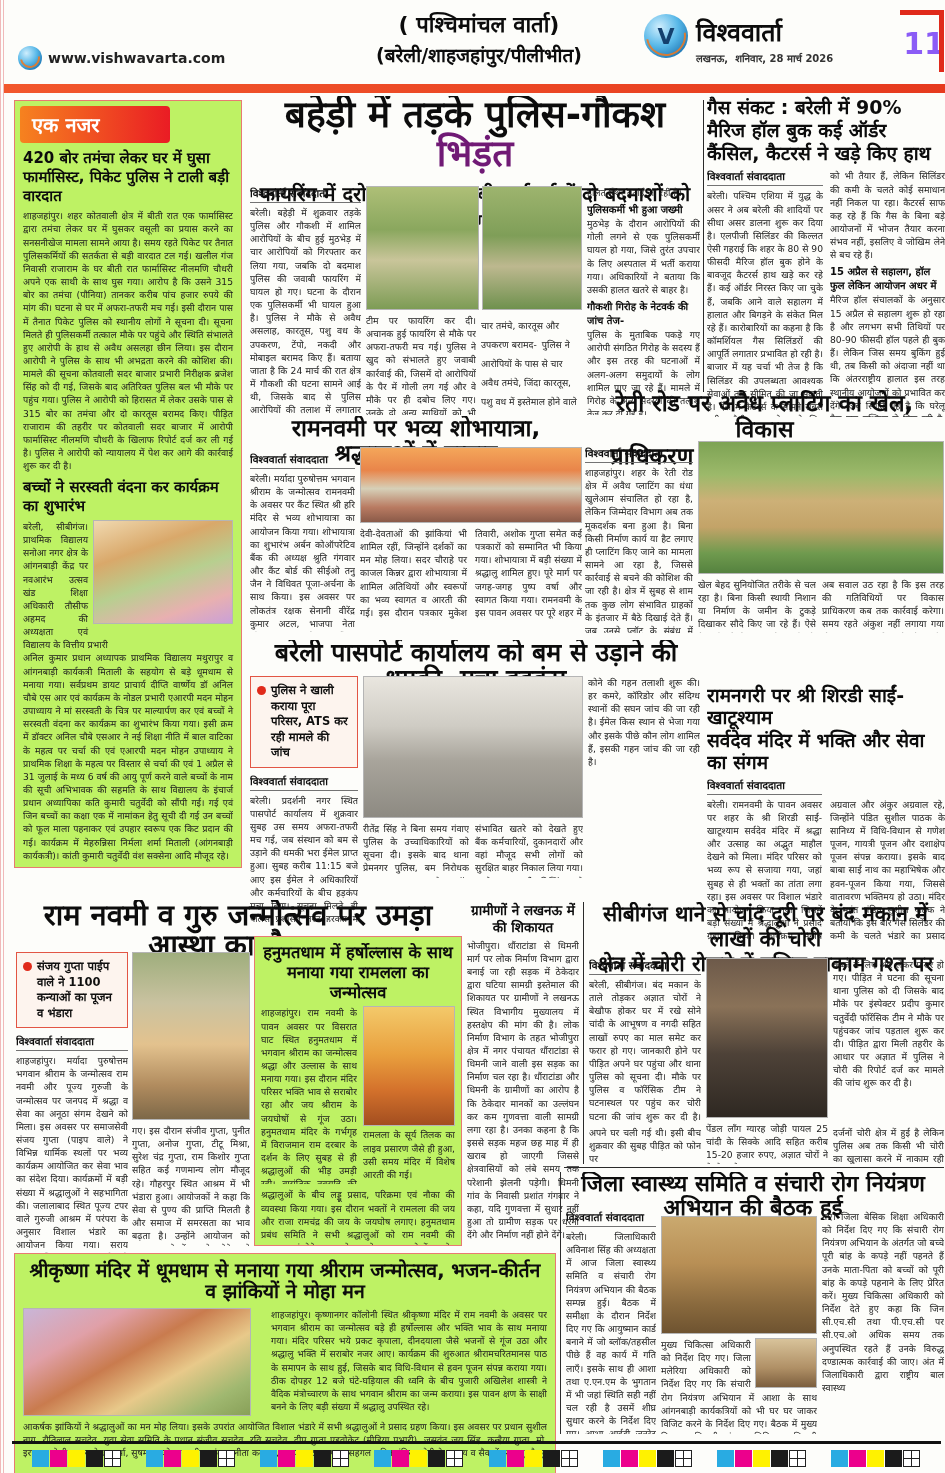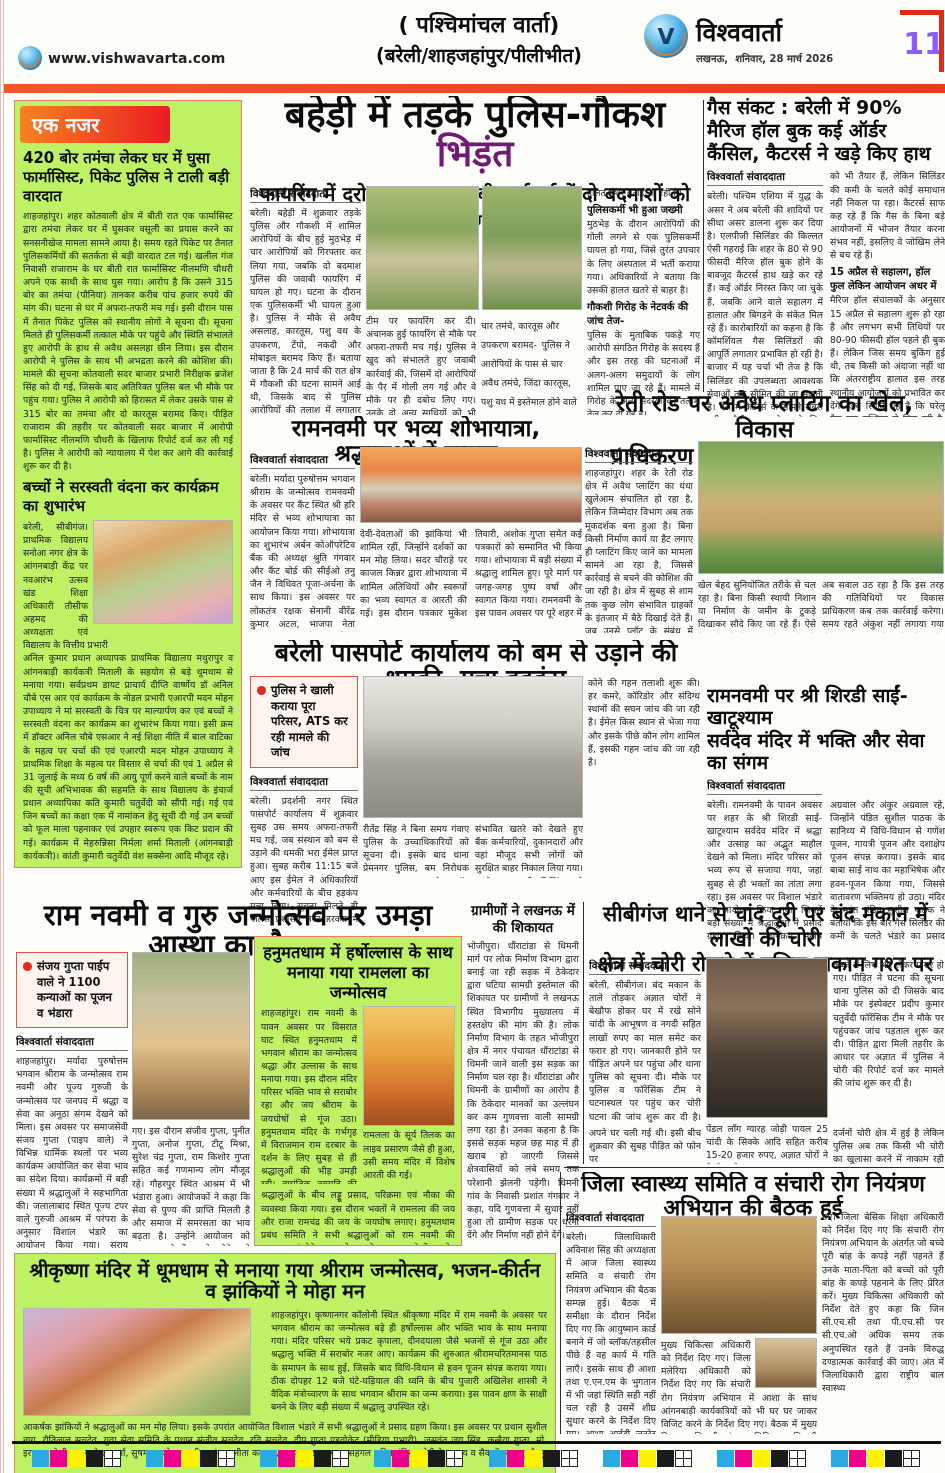--- a/index.html
+++ b/index.html
@@ -157,21 +157,21 @@
     <div class="notebox"><span class="dot"></span><span>पुलिस ने खाली कराया पूरा परिसर, ATS कर रही मामले की जांच</span></div>
     <div class="byline" style="margin-top:6px">विश्ववार्ता संवाददाता</div>
     <div class="jtext" style="height:128px;overflow:hidden">बरेली। प्रदर्शनी नगर स्थित पासपोर्ट कार्यालय में शुक्रवार सुबह उस समय अफरा-तफरी मच गई, जब संस्थान को बम से उड़ाने की धमकी भरा ईमेल प्राप्त हुआ। सुबह करीब 11:15 बजे आए इस ईमेल ने अधिकारियों और कर्मचारियों के बीच हड़कंप मचा दिया। सूचना मिलते ही पुलिस प्रशासन तुरंत हरकत में आ गया और मौके पर भारी पुलिस बल तैनात कर दिया गया। जानकारों के अनुसार, पासपोर्ट कार्यालय के आधिकारिक ईमेल आईडी पर भेजे गए संदेश में दोपहर 2:00 बजे तक इमारत को बम से उड़ाने की धमकी दी गई थी। मेल की गंभीरता को देखते हुए पासपोर्ट अधिकारी</div>
   </div>
   <div class="abs photo ph-pass" style="left:359px;top:676px;width:220px;height:142px"></div>
   <div class="abs jtext" style="left:359px;top:822px;width:106px;height:56px">रीतेंद्र सिंह ने बिना समय गंवाए पुलिस के उच्चाधिकारियों को सूचना दी। इसके बाद थाना प्रेमनगर पुलिस, बम निरोधक दस्ता (BDS) और डॉग स्क्वायड की टीम मौके पर पहुंच गई। सुरक्षा एजेंसियों ने एहतियात के तौर पर तत्काल पूरे कार्यालय परिसर को खाली करा लिया। जिस चार मंजिला इमारत में पासपोर्ट कार्यालय संचालित है, उसमें भूमिगत बैंक की शाखा और ग्राउंड फ्लोर पर कई दुकानें भी स्थित हैं।</div>
   <div class="abs jtext" style="left:471px;top:822px;width:108px;height:56px">संभावित खतरे को देखते हुए बैंक कर्मचारियों, दुकानदारों और वहां मौजूद सभी लोगों को सुरक्षित बाहर निकाल लिया गया। इसके बाद पूरी बिल्डिंग को पुलिस ने अपने घेरे में ले लिया और किसी भी बाहरी व्यक्ति के प्रवेश पर रोक लगा दी गई। मौके पर पहुंचे बम निरोधक दस्ते और डॉग स्क्वायड ने इमारत के कोने-</div>
   <div class="abs jtext" style="left:584px;top:676px;width:112px;height:202px">कोने की गहन तलाशी शुरू की। हर कमरे, कॉरिडोर और संदिग्ध स्थानों की सघन जांच की जा रही है। ईमेल किस स्थान से भेजा गया और इसके पीछे कौन लोग शामिल हैं, इसकी गहन जांच की जा रही है।</div>
 
   <div class="abs" style="left:703px;top:684px;width:238px">
-    <div class="hl" style="font-size:19px;line-height:1.18">रामनवमी पर श्री शिरडी साईं-खाटूश्याम</div>
+    <div class="hl" style="font-size:19px;line-height:1.18">रामनगरी पर श्री शिरडी साईं-खाटूश्याम</div>
     <div class="hl" style="font-size:19px;line-height:1.18">सर्वदेव मंदिर में भक्ति और सेवा का संगम</div>
     <div class="byline" style="margin-top:4px;width:115px">विश्ववार्ता संवाददाता</div>
     <div class="jtext" style="height:148px;column-count:2;column-gap:8px;overflow:hidden">बरेली। रामनवमी के पावन अवसर पर शहर के श्री शिरडी साईं-खाटूश्याम सर्वदेव मंदिर में श्रद्धा और उत्साह का अद्भुत माहौल देखने को मिला। मंदिर परिसर को भव्य रूप से सजाया गया, जहां सुबह से ही भक्तों का तांता लगा रहा। इस अवसर पर विशाल भंडारे का आयोजन किया गया, जिसमें बड़ी संख्या में श्रद्धालुओं ने प्रसाद ग्रहण किया। कार्यक्रम मनीष अग्रवाल और अंकुर अग्रवाल रहे, जिन्होंने पंडित सुशील पाठक के सानिध्य में विधि-विधान से गणेश पूजन, गायत्री पूजन और दशाक्षेप पूजन संपन्न कराया। इसके बाद बाबा साईं नाथ का महाभिषेक और हवन-पूजन किया गया, जिससे वातावरण भक्तिमय हो उठा। मंदिर के महंत पंडित सुशील पाठक ने बताया कि इस बार गैस सिलेंडर की कमी के चलते भंडारे का प्रसाद पारंपरिक तरीके से लकड़ी और कंडों के चूल्हे पर तैयार किया गया। इस अनूठी पहल ने श्रद्धालुओं को पुराने समय की परंपराओं की याद दिला दी और प्रसाद की शुद्धता व स्वाद ने सभी का मन मोह लिया। दोपहर 12 बजे भगवान श्री राम के जन्मोत्सव के अवसर पर विशेष पूजा-अर्चना और आरती की गई। भगवान को भोग अर्पित करने के पश्चात कन्या पूजन का आयोजन हुआ, जिसमें बटुकों और कन्याओं को भोजन कराकर उनका आशीर्वाद लिया गया। मध्याह्न आरती के बाद भंडारे का शुभारंभ हुआ, जो देर शाम तक निरंतर चलता रहा। पूरे आयोजन के दौरान मंदिर परिसर में भक्ति, सेवा और आस्था का अद्भुत संगम देखने को मिला। इस अवसर पर मुख्य रूप से वन एवं पर्यावरण मंत्री डॉ. अरुण कुमार, वरिष्ठ भाजपा नेता अनिल कुमार सक्सेना सहित कई गणमान्य व्यक्तियों ने मंदिर पहुंचकर मत्था टेका और प्रसाद ग्रहण किया।</div>
   </div>
 
   <div class="abs hl center" style="left:10px;top:900px;width:448px;font-size:29px;line-height:1.05">राम नवमी व गुरु जन्मोत्सव पर उमड़ा आस्था का सैलाब</div>
   <div class="abs" style="left:12px;top:952px;width:112px">
     <div class="notebox"><span class="dot"></span><span>संजय गुप्ता पाईप वाले ने 1100 कन्याओं का पूजन व भंडारा</span></div>
     <div class="byline" style="margin-top:6px">विश्ववार्ता संवाददाता</div>
     <div class="jtext" style="height:218px;overflow:hidden">शाहजहांपुर। मर्यादा पुरुषोत्तम भगवान श्रीराम के जन्मोत्सव राम नवमी और पूज्य गुरुजी के जन्मोत्सव पर जनपद में श्रद्धा व सेवा का अनूठा संगम देखने को मिला। इस अवसर पर समाजसेवी संजय गुप्ता (पाइप वाले) ने विभिन्न धार्मिक स्थलों पर भव्य कार्यक्रम आयोजित कर सेवा भाव का संदेश दिया। कार्यक्रमों में बड़ी संख्या में श्रद्धालुओं ने सहभागिता की। जलालाबाद स्थित पूज्य टपर वाले गुरुजी आश्रम में परंपरा के अनुसार विशाल भंडारे का आयोजन किया गया। सराय काइयां स्थित ठाकुरद्वारा मंदिर में भी राम नवमी पर विशेष कार्यक्रम हुआ। वहीं 51 कन्याओं का पूजन कर उन्हें प्लेट सेट व चॉकलेट वितरित किए</div>

